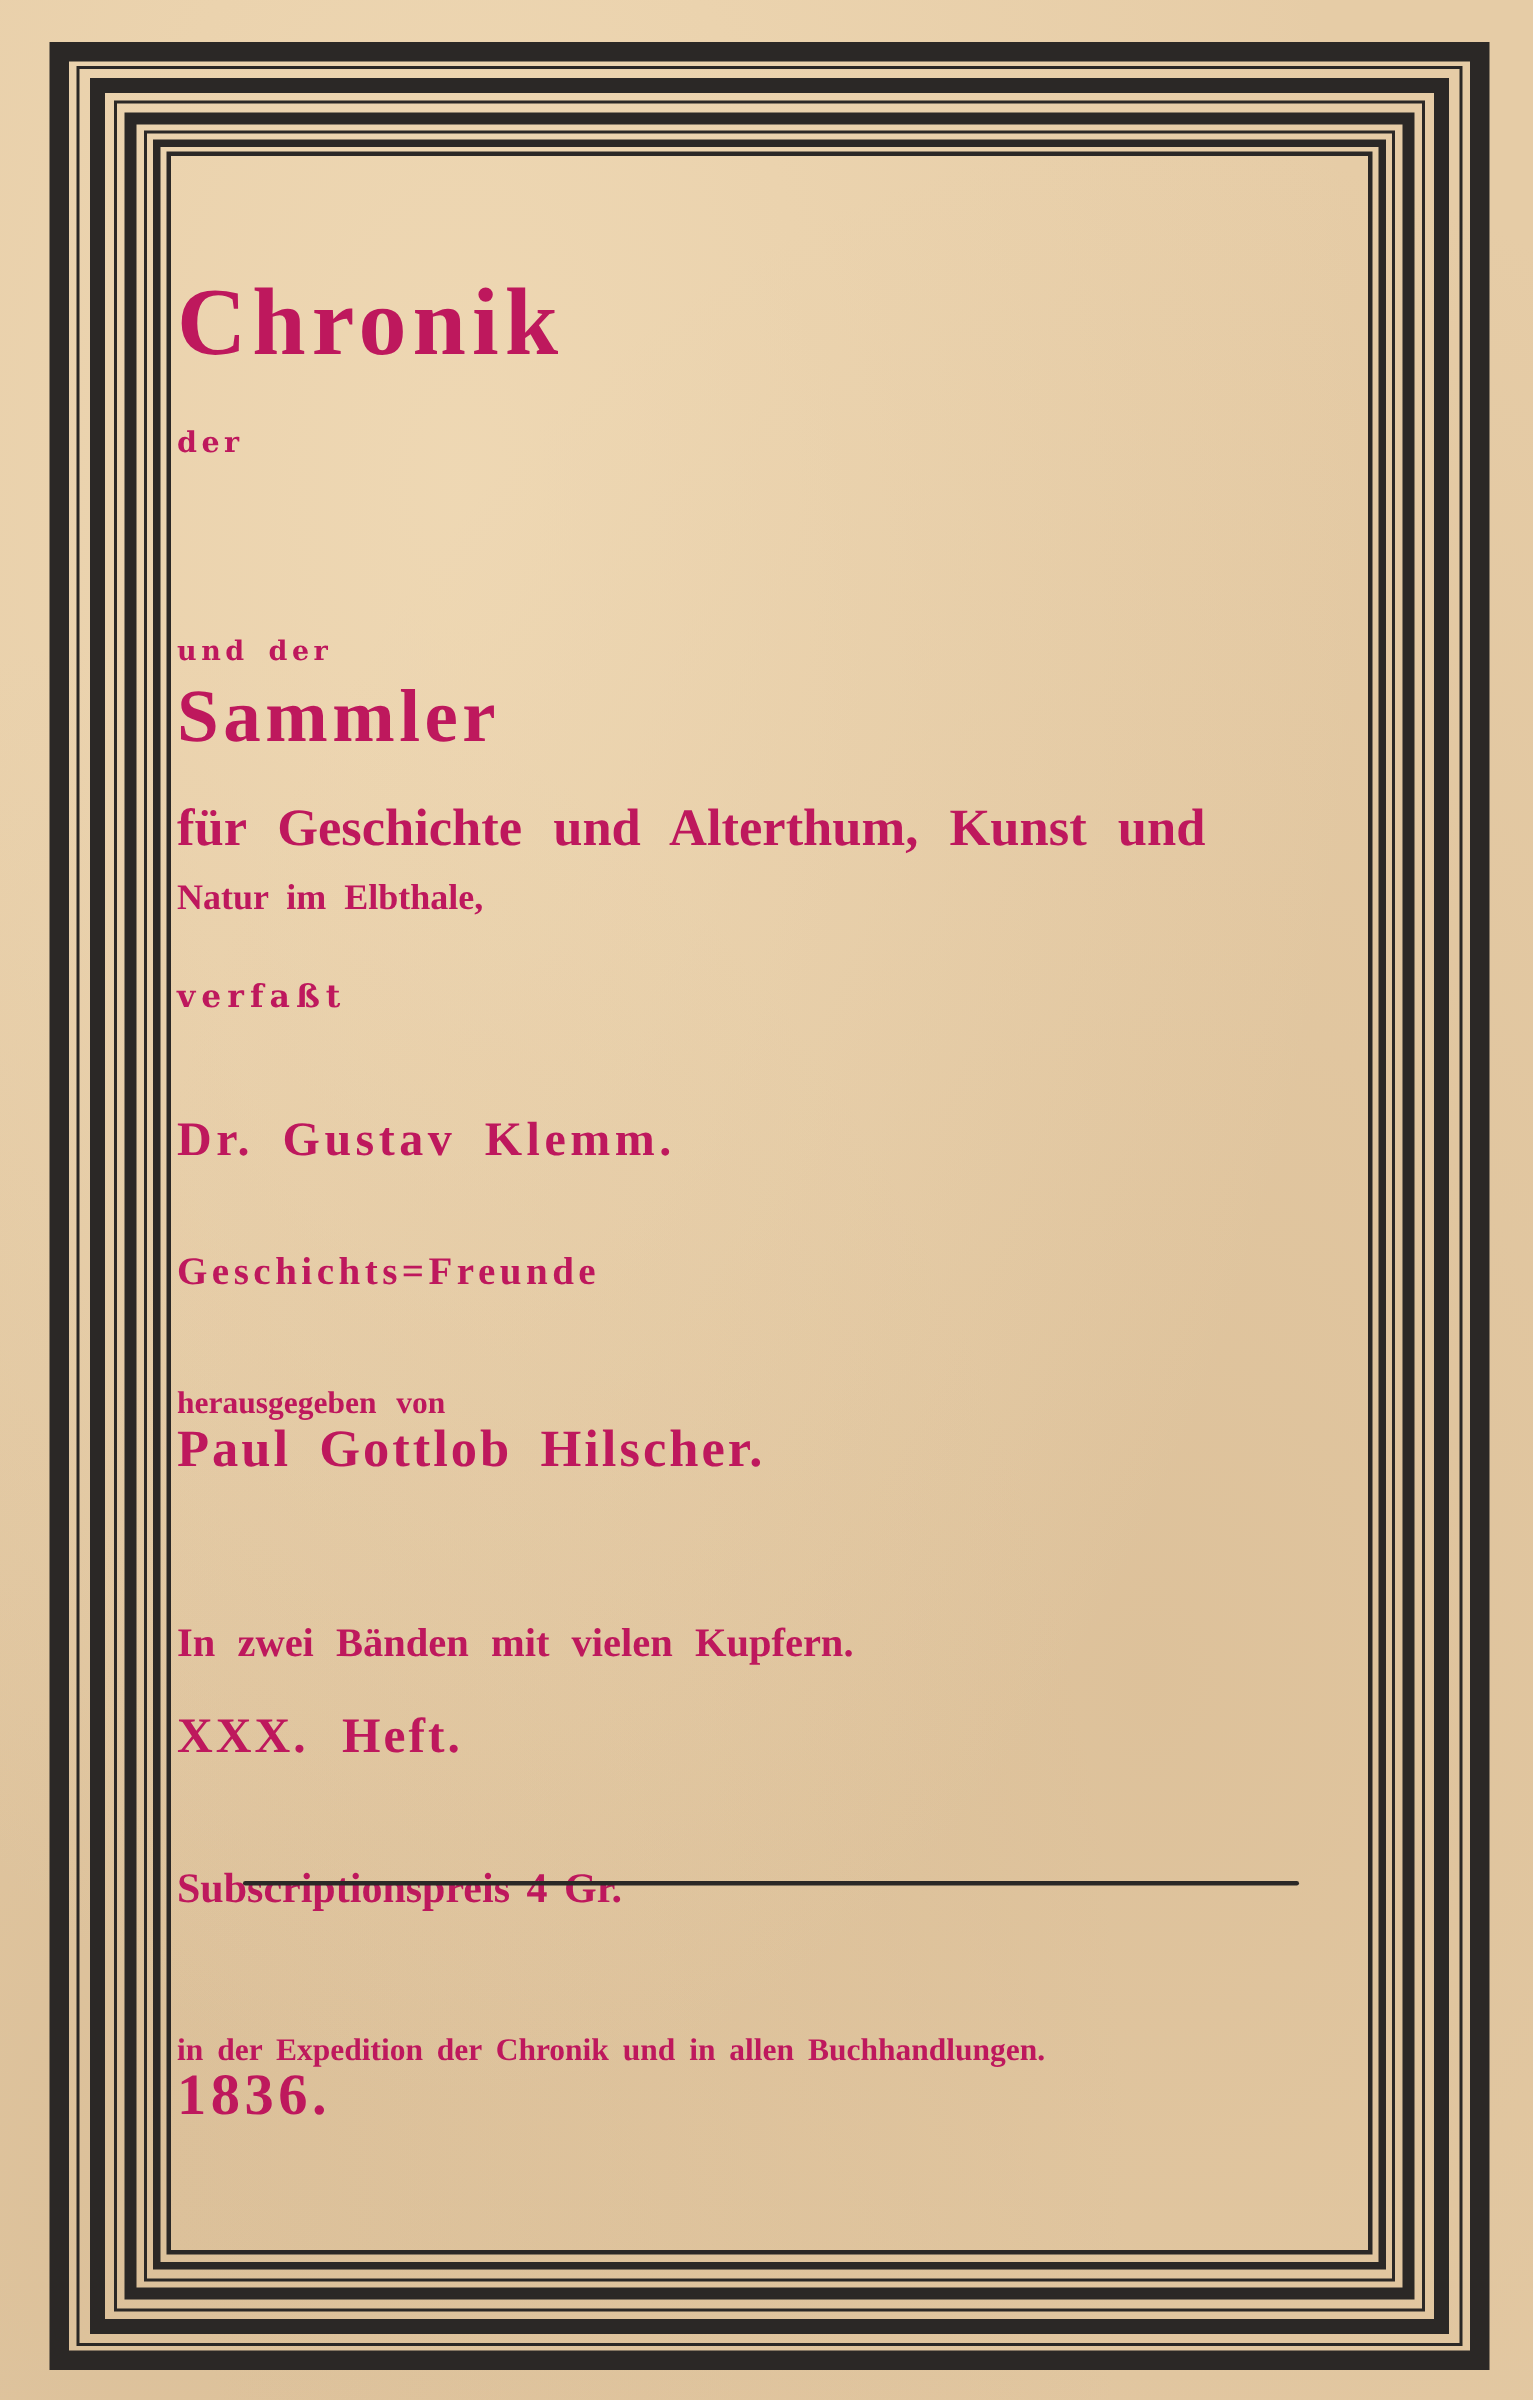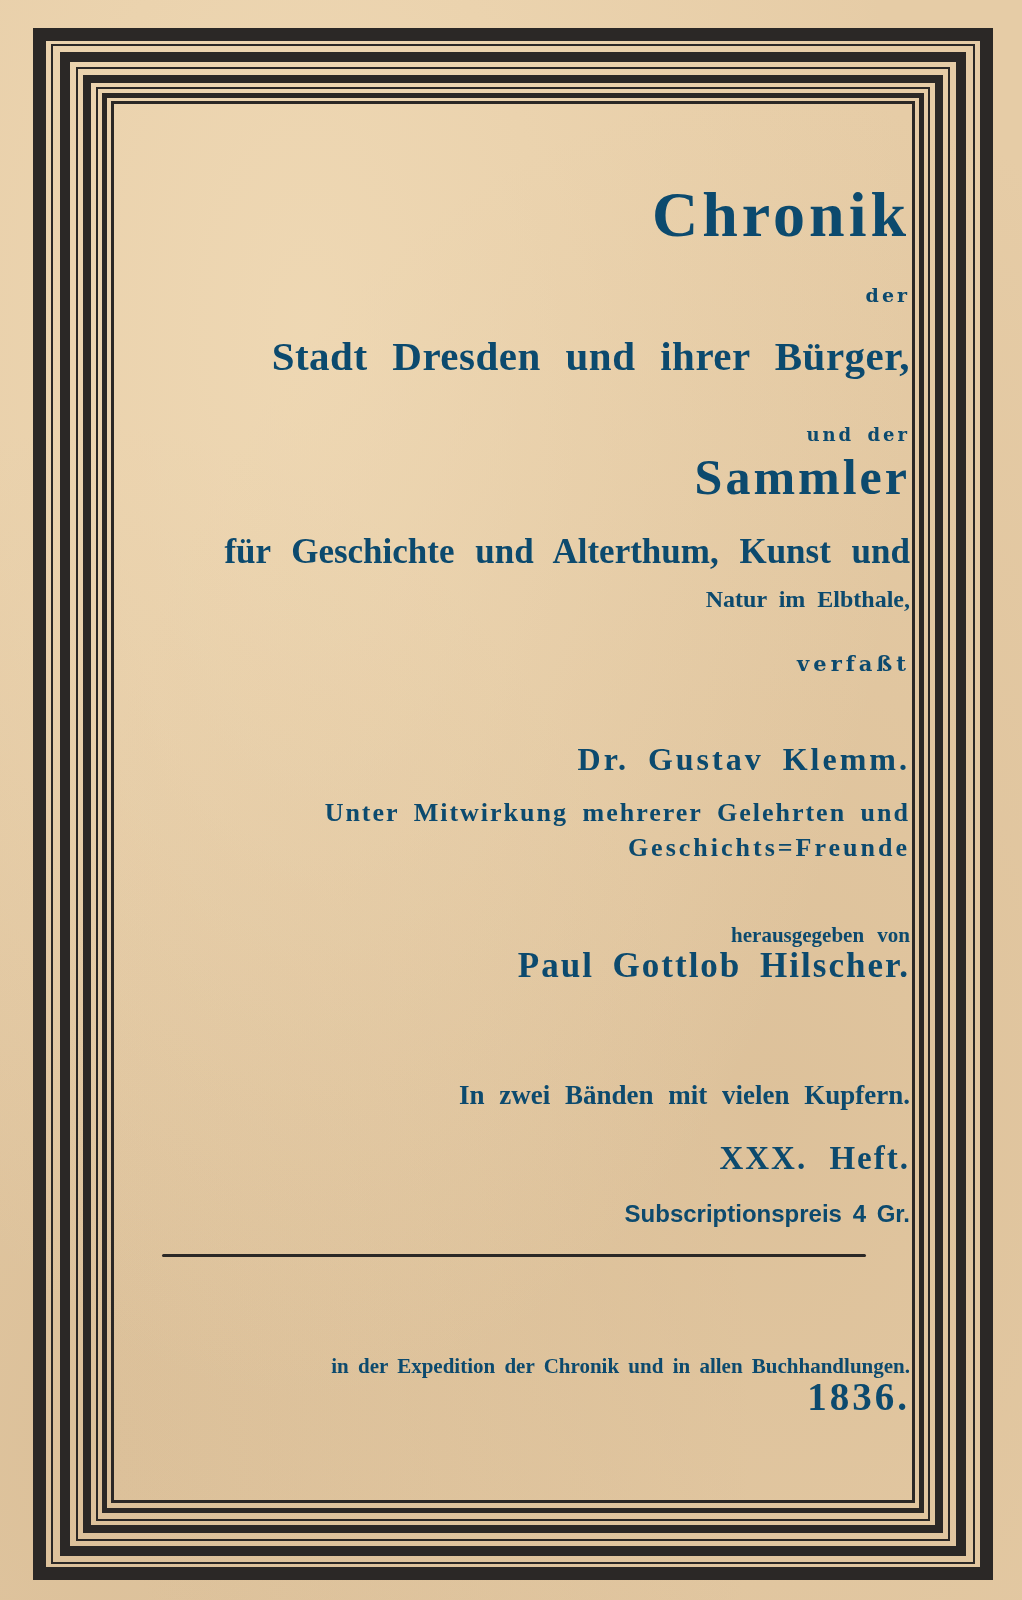--- a/index.html
+++ b/index.html
@@ -36,23 +36,23 @@
     left: 118px;
     top: 108px;
     width: 792px;
     height: 1388px;
     text-align: center;
   }
   .line {
     position: absolute;
     left: 0;
     width: 100%;
-    text-align: right;
+    text-align: left;
     white-space: nowrap;
-    color: #0c4a6e;
+    color: #be185d;
   }
   .title-main {
     top: 70px;
     font-size: 64px;
     letter-spacing: 4px;
     font-family: "Liberation Serif", "DejaVu Serif", serif;
     font-weight: bold;
   }
   .small-der {
     top: 176px;
@@ -156,24 +156,24 @@
   }
   .issue {
     top: 1032px;
     font-size: 33px;
     letter-spacing: 2px;
     font-family: "Liberation Serif", "DejaVu Serif", serif;
     font-weight: bold;
     word-spacing: 12px;
   }
   .price {
-    top: 1092px;
-    font-size: 24px;
-    font-weight: bold;
-    font-family: Liberation Sans, sans-serif;
+    top: 1136px;
+    font-size: 28px;
+    font-weight: bold;
+    font-family: Liberation Serif, serif;
     word-spacing: 4px;
   }
   .rule {
     position: absolute;
     left: 44px;
     width: 704px;
     top: 1146px;
     height: 3px;
     background: #2b2826;
     border-radius: 2px;
@@ -211,28 +211,26 @@
   <div class="frame" style="left:60px; top:52px; width:906px; height:1504px; border-width:10px;"></div>
   <div class="frame" style="left:76px; top:67px; width:874px; height:1474px; border-width:2px;"></div>
   <div class="frame" style="left:83px; top:75px; width:860px; height:1458px; border-width:8px;"></div>
   <div class="frame" style="left:96px; top:87px; width:834px; height:1434px; border-width:2px;"></div>
   <div class="frame" style="left:102px; top:93px; width:822px; height:1420px; border-width:5px;"></div>
   <div class="frame" style="left:111px; top:101px; width:804px; height:1402px; border-width:3px;"></div>
 
   <div class="content">
     <div class="line title-main">Chronik</div>
     <div class="line small-der">der</div>
-    <div class="line subtitle-1">Stadt Dresden und ihrer Bürger,</div>
     <div class="line und-der">und der</div>
     <div class="line title-second">Sammler</div>
     <div class="line subtitle-2a">für Geschichte und Alterthum, Kunst und</div>
     <div class="line subtitle-2b">Natur im Elbthale,</div>
     <div class="line verfasst">verfaßt</div>
     <div class="line author">Dr. Gustav Klemm.</div>
-    <div class="line collab-a">Unter Mitwirkung mehrerer Gelehrten und</div>
     <div class="line collab-b">Geschichts=Freunde</div>
     <div class="line hrsg">herausgegeben von</div>
     <div class="line editor">Paul Gottlob Hilscher.</div>
     <div class="line volumes">In zwei Bänden mit vielen Kupfern.</div>
     <div class="line issue">XXX. Heft.</div>
     <div class="line price">Subscriptionspreis 4 Gr.</div>
     <div class="rule"></div>
     <div class="line publisher">in der Expedition der Chronik und in allen Buchhandlungen.</div>
     <div class="line year">1836.</div>
   </div>

